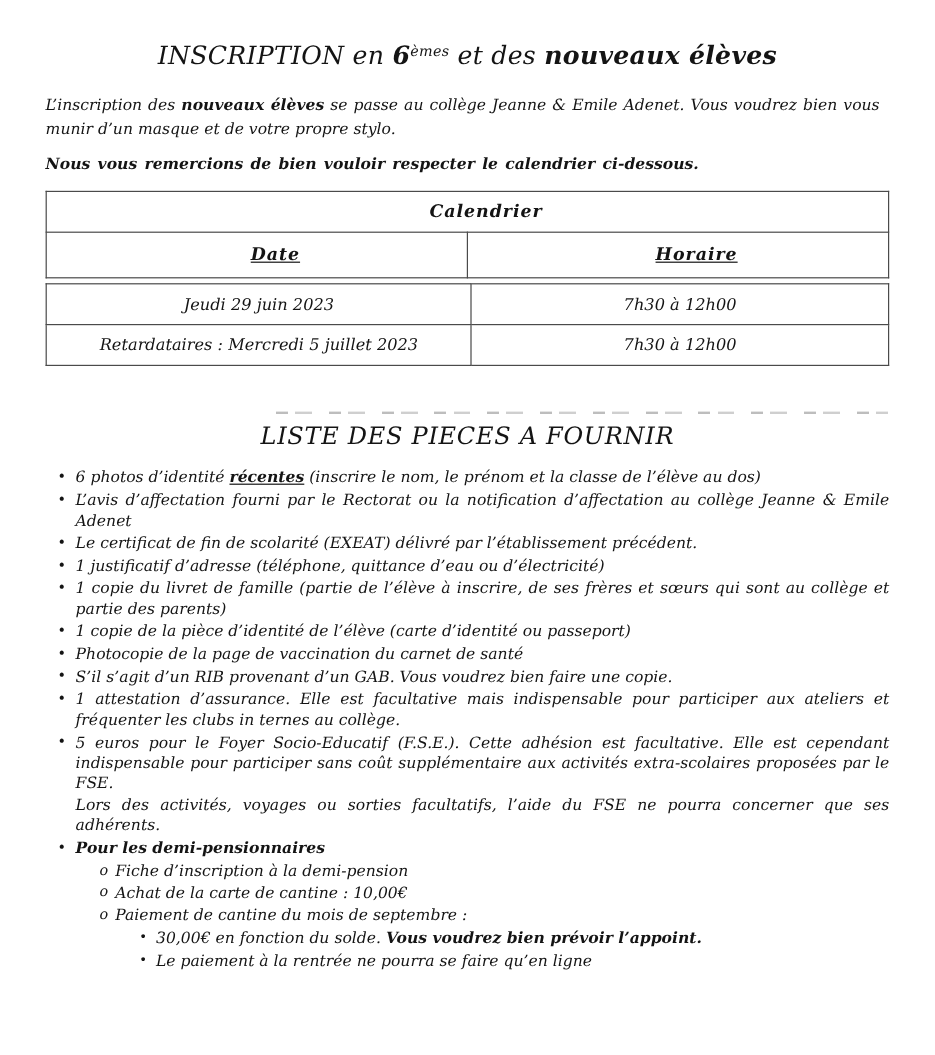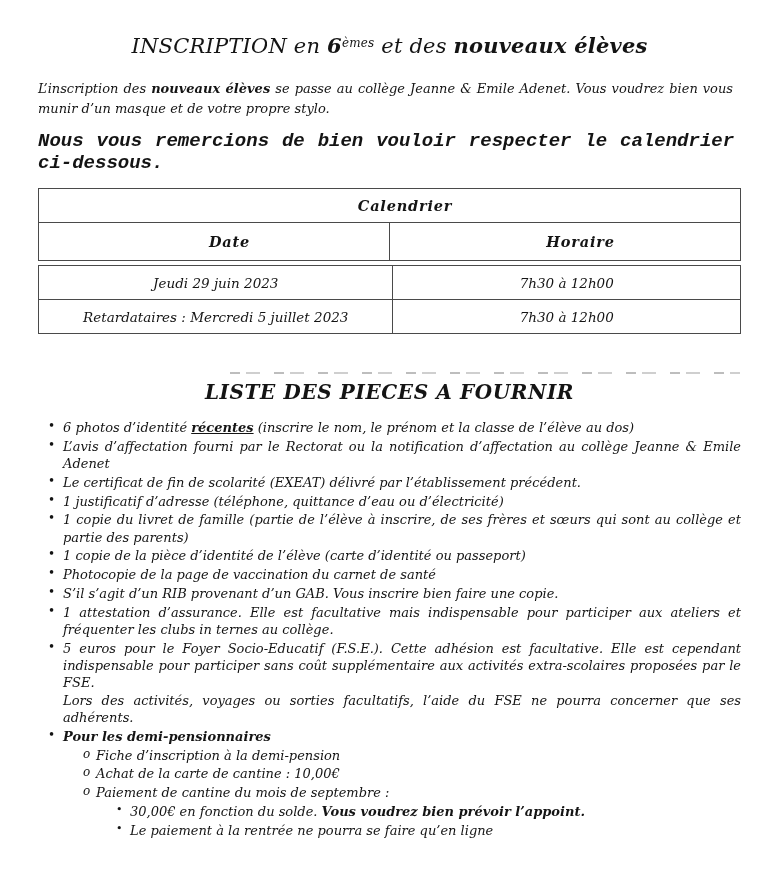--- a/index.html
+++ b/index.html
@@ -37,24 +37,23 @@
   
   .intro {
     margin: 21px 8px 0 0;
     font-size: 13px;
     line-height: 1.5;
     text-align: justify;
   }
   .intro .bold { font-weight: bold; }
   .note {
     margin: 12px 0 0 0;
-    font-size: 19px;
+    font-size: 13px;
     font-weight: bold;
     word-spacing: 1.5px;
-    font-family: Liberation Mono, monospace;
   }
   
   .table-wrap { margin-top: 14px; }
   table {
     border-collapse: collapse;
     width: 100%;
     table-layout: fixed;
   }
   td {
     border: 1.4px solid #4a4a4a;
@@ -62,40 +61,40 @@
     vertical-align: middle;
     padding: 0;
   }
   .tbl-head td {
     font-weight: bold;
     font-size: 14.5px;
     letter-spacing: 0.8px;
     padding-left: 31px;
   }
   .row-caption td { height: 33px; }
-  .row-cols td { height: 37px; }
+  .row-cols td { height: 37px; text-decoration: underline; }
   .tbl-body { margin-top: 4px; font-style: italic; }
   .tbl-body td { height: 33px; font-size: 13.5px; }
   .col-date { width: 50.5%; }
   .col-horaire { width: 49.5%; }
   
   .scan-artifact {
     margin: 38px 0 0 192px;
     width: 510px;
     height: 2px;
     background: repeating-linear-gradient(90deg,
       #9a9a9a 0 10px, transparent 10px 16px,
       #b5b5b5 16px 30px, transparent 30px 44px);
     opacity: 0.65;
   }
   .section-title {
     margin: 6px 0 0 0;
     text-align: center;
     font-size: 20px;
-    font-weight: bold;
+    font-weight: normal;
     letter-spacing: 0.6px;
     white-space: nowrap;
   }
   
   .checklist { margin-top: 15px; }
   .li {
     display: flex;
     font-size: 13px;
     line-height: 1.33;
     margin-bottom: 1.5px;
@@ -189,21 +188,21 @@
     </div>
 
     <div class="li l1">
       <span class="blt">•</span>
       <div class="txt">Photocopie de la page de vaccination du carnet de santé</div>
     </div>
 
     <div class="li l1">
       <span class="blt">•</span>
       <div class="txt">
-        <span class="block">S’il s’agit d’un RIB provenant d’un GAB. Vous inscrire bien faire une copie.</span>
+        <span class="block">S’il s’agit d’un RIB provenant d’un GAB. Vous voudrez bien faire une copie.</span>
       </div>
     </div>
 
     <div class="li l1">
       <span class="blt">•</span>
       <div class="txt">1 attestation d’assurance. Elle est facultative mais indispensable pour participer aux ateliers et fréquenter les clubs in ternes au collège.</div>
     </div>
 
     <div class="li l1">
       <span class="blt">•</span>

